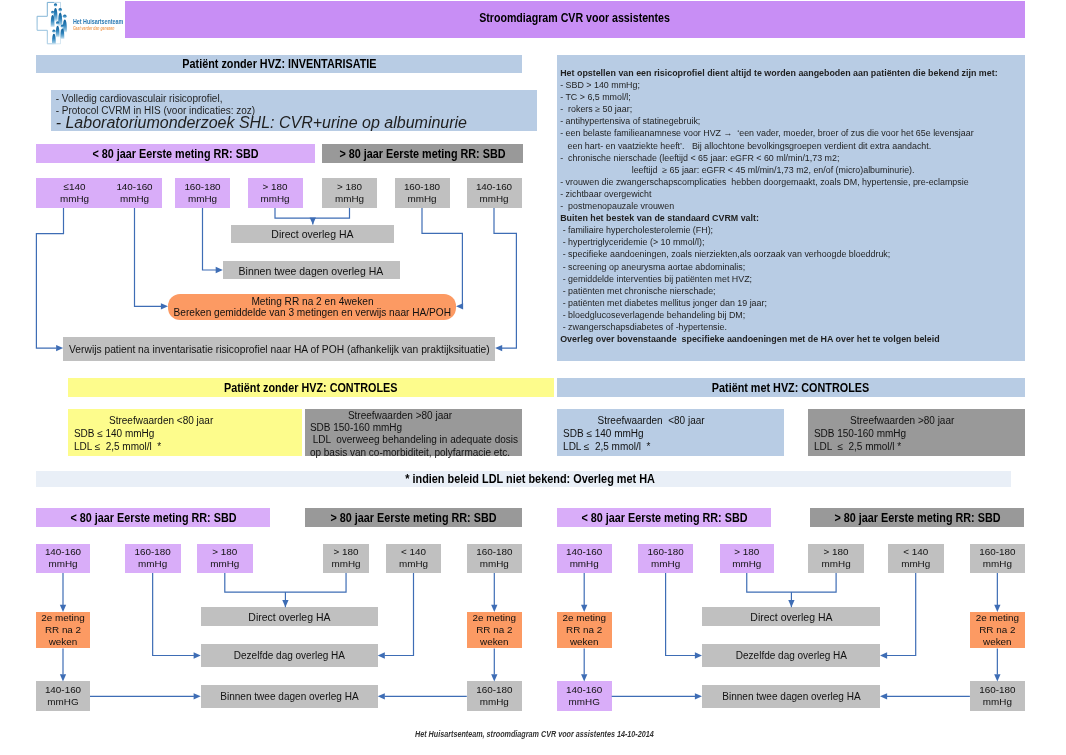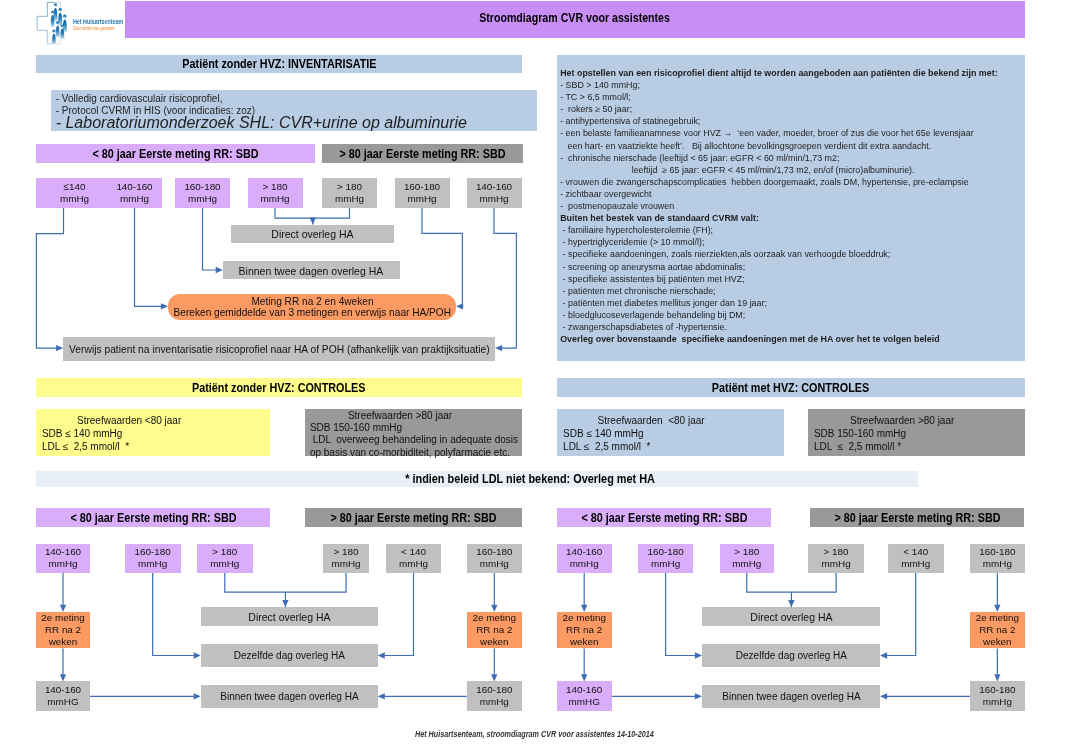--- a/index.html
+++ b/index.html
@@ -11,21 +11,21 @@
   .col{display:flex;flex-direction:column;align-items:center;justify-content:center;text-align:center;}
   svg.wires{position:absolute;left:0;top:0;width:1066px;height:755px;pointer-events:none;overflow:visible;}
   .banner{background:#C88EF5;}
   .lav{background:#D9ADF9;}
   .gray{background:#C0C0C0;}
   .grayhdr{background:#999999;}
   .graydark{background:#999999;}
   .bluehdr{background:#B8CCE4;}
   .lightblue{background:#E9EFF7;}
   .orange{background:#FC9A63;}
-  .yellow{background:#FDFC8C;}
+  .yellow{background:#FDFC8C;margin-left:32px;}
   .hdrbar{font-weight:bold;font-size:12.3px;color:#000;display:flex;align-items:center;justify-content:center;}
   .hdrbar>span{display:inline-block;transform:scaleX(0.879);white-space:nowrap;}
   .valbox{font-size:9.9px;color:#111;line-height:12.1px;}
   .actbox{font-size:11.6px;color:#111;}
   .sx{display:inline-block;transform:scaleX(0.905);white-space:nowrap;}
   .fsx{display:inline-block;transform:scaleX(0.818);transform-origin:left center;white-space:nowrap;}
   .infotxt{font-size:8.9px;color:#1f1f1f;white-space:pre;line-height:11px;}
 </style>
 </head>
 <body>
@@ -144,21 +144,21 @@
 <div class="abs infotxt" style="left:3.2px;top:98px">-  chronische nierschade (leeftijd &lt; 65 jaar: eGFR &lt; 60 ml/min/1,73 m2;</div>
 <div class="abs infotxt" style="left:3.2px;top:110.1px">                             leeftijd  ≥ 65 jaar: eGFR &lt; 45 ml/min/1,73 m2, en/of (micro)albuminurie).</div>
 <div class="abs infotxt" style="left:3.2px;top:122.2px">- vrouwen die zwangerschapscomplicaties  hebben doorgemaakt, zoals DM, hypertensie, pre-eclampsie</div>
 <div class="abs infotxt" style="left:3.2px;top:134.3px">- zichtbaar overgewicht</div>
 <div class="abs infotxt" style="left:3.2px;top:146.4px">-  postmenopauzale vrouwen</div>
 <div class="abs infotxt" style="left:3.2px;top:158.5px;font-weight:bold">Buiten het bestek van de standaard CVRM valt:</div>
 <div class="abs infotxt" style="left:3.2px;top:170.6px"> - familiaire hypercholesterolemie (FH);</div>
 <div class="abs infotxt" style="left:3.2px;top:182.7px"> - hypertriglyceridemie (&gt; 10 mmol/l);</div>
 <div class="abs infotxt" style="left:3.2px;top:194.8px"> - specifieke aandoeningen, zoals nierziekten,als oorzaak van verhoogde bloeddruk;</div>
 <div class="abs infotxt" style="left:3.2px;top:206.9px"> - screening op aneurysma aortae abdominalis;</div>
-<div class="abs infotxt" style="left:3.2px;top:219px"> - specifieke assistentes bij patiënten met HVZ;</div>
+<div class="abs infotxt" style="left:3.2px;top:219px"> - gemiddelde interventies bij patiënten met HVZ;</div>
 <div class="abs infotxt" style="left:3.2px;top:231.1px"> - patiënten met chronische nierschade;</div>
 <div class="abs infotxt" style="left:3.2px;top:243.2px"> - patiënten met diabetes mellitus jonger dan 19 jaar;</div>
 <div class="abs infotxt" style="left:3.2px;top:255.3px"> - bloedglucoseverlagende behandeling bij DM;</div>
 <div class="abs infotxt" style="left:3.2px;top:267.4px"> - zwangerschapsdiabetes of -hypertensie.</div>
 <div class="abs infotxt" style="left:3.2px;top:279.5px;font-weight:bold">Overleg over bovenstaande  specifieke aandoeningen met de HA over het te volgen beleid</div>
 </div>
 <div class="abs yellow" style="left:36px;top:378px;width:486px;height:19px;">
 <div class="abs hdrbar" style="left:0;top:0;width:486px;height:19px;">
         <span>Patiënt zonder HVZ: CONTROLES</span>
       </div>
@@ -182,21 +182,21 @@
 <div class="abs bluehdr" style="left:557.2px;top:408.9px;width:227px;height:47.4px;font-size:10px;color:#111;">
 <div class="abs" style="left:40.4px;top:6.2px;white-space:pre;">Streefwaarden  &lt;80 jaar</div>
 <div class="abs" style="left:5.9px;top:18.8px;white-space:pre;">SDB ≤ 140 mmHg</div>
 <div class="abs" style="left:5.9px;top:32px;white-space:pre;">LDL ≤  2,5 mmol/l  *</div>
 </div>
 <div class="abs graydark" style="left:808px;top:408.9px;width:217px;height:47.4px;font-size:10px;color:#111;">
 <div class="abs" style="left:42.1px;top:6.2px;white-space:pre;">Streefwaarden &gt;80 jaar</div>
 <div class="abs" style="left:5.9px;top:18.8px;white-space:pre;">SDB 150-160 mmHg</div>
 <div class="abs" style="left:5.9px;top:32px;white-space:pre;">LDL  ≤  2,5 mmol/l *</div>
 </div>
-<div class="abs lightblue" style="left:36px;top:471px;width:882px;height:16px;">
+<div class="abs lightblue" style="left:36px;top:471px;width:975px;height:16px;">
 <div class="abs hdrbar" style="left:0;top:0;width:989px;height:16px;font-size:12.4px;">
         <span>* indien beleid LDL niet bekend: Overleg met HA</span>
       </div>
 </div>
 <div class="abs lav" style="left:36px;top:508px;width:234px;height:19px;">
 <div class="abs hdrbar" style="left:0;top:0;width:234px;height:19px;">
         <span>&lt; 80 jaar Eerste meting RR: SBD</span>
       </div>
 </div>
 <div class="abs grayhdr" style="left:305px;top:508px;width:217px;height:19px;">

